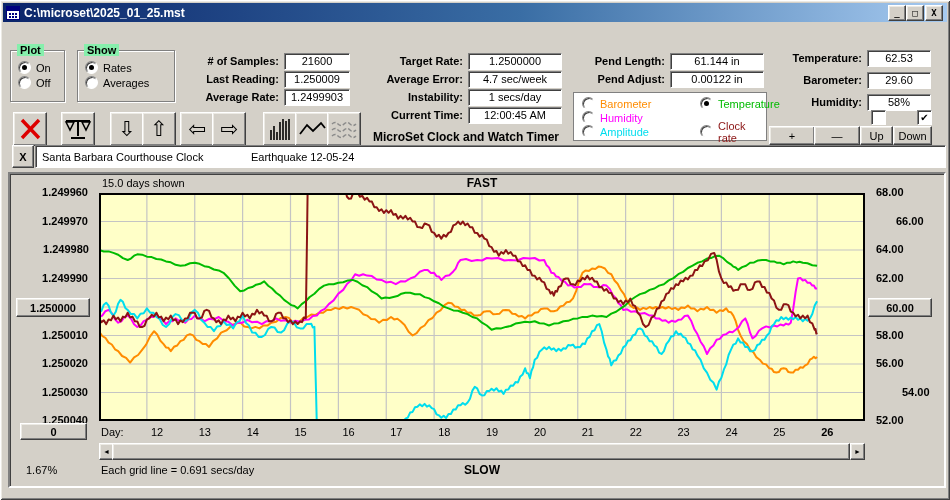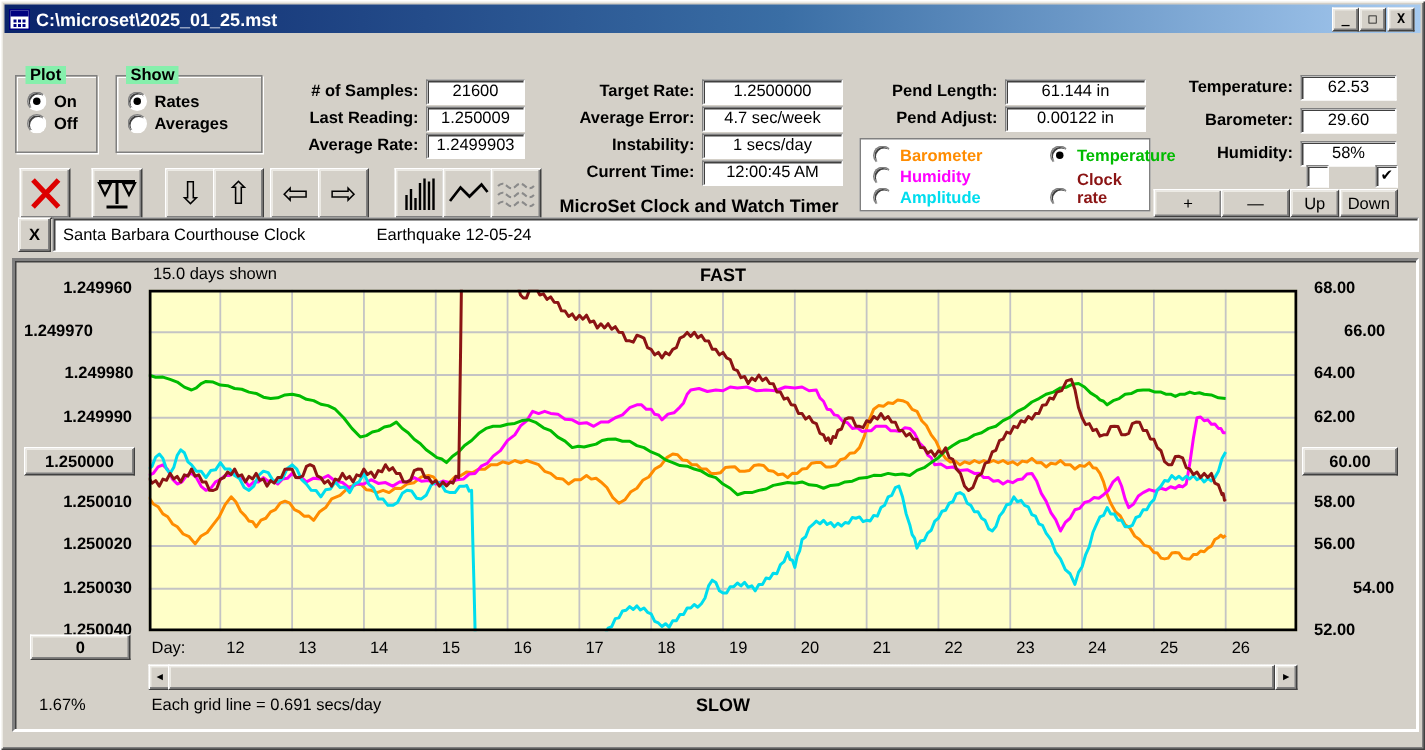--- a/index.html
+++ b/index.html
@@ -24,21 +24,21 @@
   #menubar{left:3px;top:22px;width:944px;height:20px;display:flex;align-items:center;background:#D4D0C8;}
   .menuitem{padding:2px 9px;}
   
   .frow{position:absolute;display:flex;align-items:center;width:100%;height:16px;}
   .flabel{flex:1;text-align:right;font-weight:bold;padding-right:5px;white-space:nowrap;}
   .fval{height:15px;display:flex;align-items:center;justify-content:center;white-space:nowrap;}
   
   .radio{width:11px;height:11px;border-radius:50%;background:#FFFFFF;border:1px solid;
     border-color:#808080 #FFFFFF #FFFFFF #808080;box-shadow:inset 1px 1px 0 #404040;position:relative;flex:none;}
   .radio.sel::after{content:"";position:absolute;left:3px;top:3px;width:5px;height:5px;border-radius:50%;background:#000;}
-  .ropt{position:absolute;display:flex;align-items:flex-end;gap:5px;font-weight:bold;height:13px;}
+  .ropt{position:absolute;display:flex;align-items:center;gap:5px;font-weight:normal;height:13px;}
   .cbox{width:13px;height:13px;background:#FFF;border:1px solid;border-color:#808080 #FFF #FFF #808080;
     box-shadow:inset 1px 1px 0 #404040;font-size:10px;font-weight:bold;display:flex;align-items:center;justify-content:center;}
   
   .tbtn{width:32px;height:32px;display:flex;align-items:center;justify-content:center;}
   .arrowglyph{font-size:21px;line-height:1;font-family:"DejaVu Sans",sans-serif;}
   
   #chartpanel{left:8px;top:172px;width:934px;height:312px;background:#D4D0C8;
     border:2px solid;border-color:#808080 #FFFFFF #FFFFFF #808080;box-shadow:inset 1px 1px 0 #404040;}
   .axlab{position:absolute;font-weight:bold;font-size:11px;}
   .axbtn{position:absolute;font-weight:bold;font-size:11px;display:flex;align-items:center;justify-content:center;}
@@ -237,21 +237,21 @@
     <span style="margin-left:6px">Santa Barbara Courthouse Clock</span>
     <span style="position:absolute;left:215px">Earthquake 12-05-24</span>
   </div>
 
   <div id="chartpanel" class="abs">
     <div class="note" style="left:92px;top:3px">15.0 days shown</div>
     <div class="bigdir" style="left:392px;top:2px">FAST</div>
 
     <div id="leftaxis">
         <div class="axlab" style="left: 6px; top: 12px; width: 72px; text-align: right;">1.249960</div>
-        <div class="axlab" style="left: 6px; top: 40.5px; width: 72px; ">1.249970</div>
+        <div class="axlab" style="left: 6px; top: 40.5px; width: 72px; text-align: right;">1.249970</div>
         <div class="axlab" style="left: 20px; top: 69px; width: 72px; text-align: center;">1.249980</div>
         <div class="axlab" style="left: 6px; top: 97.5px; width: 72px; text-align: right;">1.249990</div>
         <div class="axlab" style="left: 6px; top: 154.5px; width: 72px; text-align: right;">1.250010</div>
         <div class="axlab" style="left: 6px; top: 183px; width: 72px; text-align: right;">1.250020</div>
         <div class="axlab" style="left: 6px; top: 211.5px; width: 72px; text-align: right;">1.250030</div>
         <div class="axlab" style="left: 6px; top: 240px; width: 72px; text-align: right;">1.250040</div>
       </div>
     <div id="rightaxis">
         <div class="axlab" style="left: 866px; top: 12px; width: 60px;">68.00</div>
         <div class="axlab" style="left: 858px; top: 40.5px; width: 60px; padding-left: 28px;">66.00</div>
@@ -313,21 +313,21 @@
         <div class="daylab" style="left: 332.375px; top: 252px;">16</div>
         <div class="daylab" style="left: 380.25px; top: 252px;">17</div>
         <div class="daylab" style="left: 428.125px; top: 252px;">18</div>
         <div class="daylab" style="left: 476px; top: 252px;">19</div>
         <div class="daylab" style="left: 523.875px; top: 252px;">20</div>
         <div class="daylab" style="left: 571.75px; top: 252px;">21</div>
         <div class="daylab" style="left: 619.625px; top: 252px;">22</div>
         <div class="daylab" style="left: 667.5px; top: 252px;">23</div>
         <div class="daylab" style="left: 715.375px; top: 252px;">24</div>
         <div class="daylab" style="left: 763.25px; top: 252px;">25</div>
-        <div class="daylab" style="left: 811.125px; top: 252px;">26</div>
+        <div class="daylab" style="left: 811.125px; top: 252px; font-weight: bold;">26</div>
       </div>
 
     <div id="hscroll" class="abs">
       <div class="sarrow raised" style="left:0">◄</div>
       <div id="sthumb" class="raised"></div>
       <div class="sarrow raised" style="right:0">►</div>
     </div>
 
     <div class="note" style="left:16px;top:290px">1.67%</div>
     <div class="note" style="left:91px;top:290px">Each grid line = 0.691 secs/day</div>

